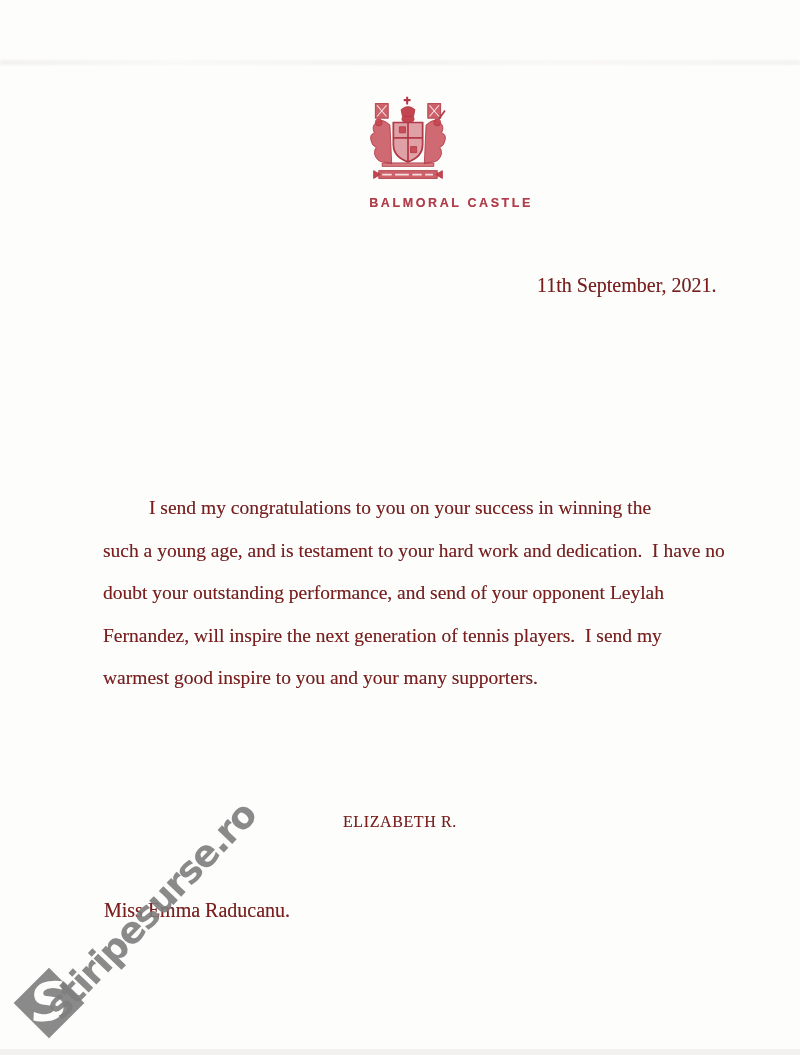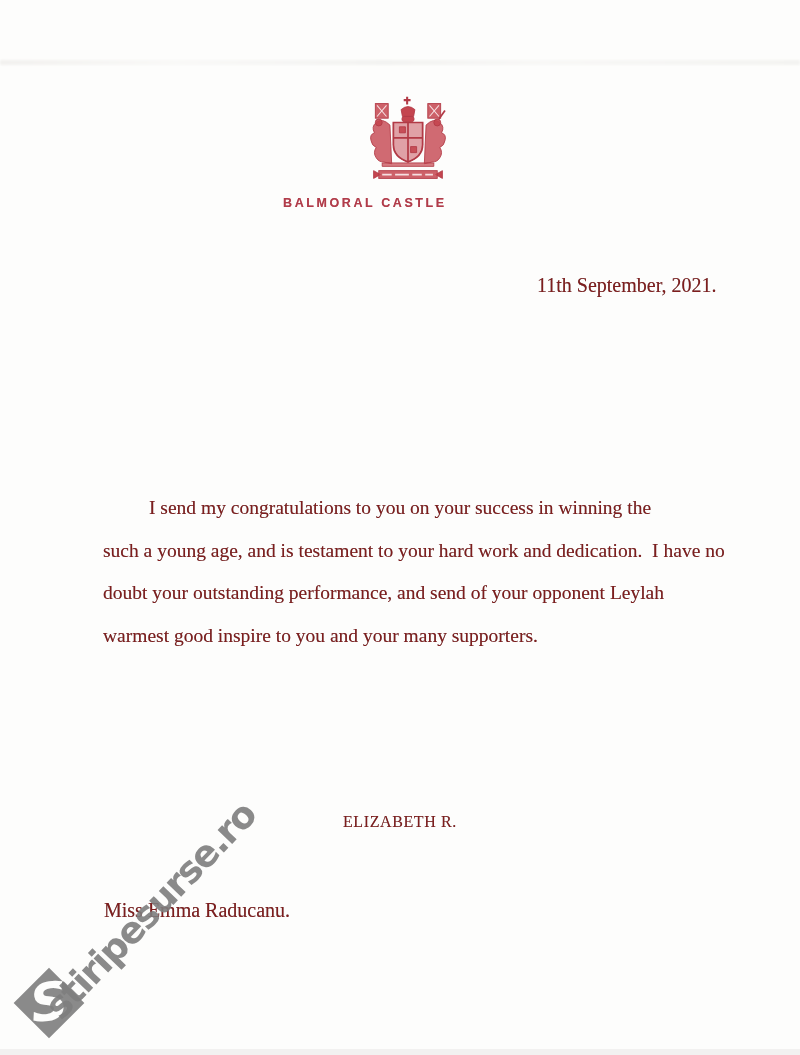--- a/index.html
+++ b/index.html
@@ -14,21 +14,21 @@
     background:linear-gradient(90deg,#eae8e5 0%,#f7f6f4 22%,#eBebe9 48%,#f5f4f2 68%,#ecece9 100%);
     opacity:.55; filter:blur(.8px);
   }
   .scan-line-bottom {
     position:absolute; left:0; top:1049px; width:100%; height:6px;
     background:#efeeec; opacity:.8;
   }
   
   .crest { position:absolute; left:365px; top:96px; width:86px; height:96px; }
   .letterhead-title {
-    position:absolute; left:283px; top:196px; width:250px; text-align:left;
+    position:absolute; left:283px; top:196px; width:250px; text-align:right;
     font-family:"Liberation Sans","DejaVu Sans",sans-serif; font-weight:bold;
     font-size:12.5px; letter-spacing:2.6px; color:#b13c4a;
     text-shadow:0 0 .5px rgba(177,60,74,.6);
   }
   
   .scan-text { color:#7f1d1d; text-shadow:0 0 .6px rgba(45,45,45,.5); }
   .date { position:absolute; left:537px; top:274px; font-size:20px; }
   .body-text { position:absolute; left:103px; top:487px; width:632px; font-size:19.5px; line-height:42.6px; }
   .body-text .line { white-space:pre; }
   .body-text .line-first { padding-left:46px; }
@@ -98,20 +98,21 @@
   </div>
 
   <div class="letterhead-title">BALMORAL CASTLE</div>
 
   <div class="date scan-text">11th September, 2021.</div>
 
   <div class="body-text scan-text">
     <div class="line line-first">I send my congratulations to you on your success in winning the</div>
     <div class="line">such a young age, and is testament to your hard work and dedication.  I have no</div>
     <div class="line">doubt your outstanding performance, and send of your opponent Leylah</div>
+    <div class="line">Fernandez, will inspire the next generation of tennis players.  I send my</div>
     <div class="line">warmest good inspire to you and your many supporters.</div>
   </div>
 
   <div class="signature scan-text">ELIZABETH R.</div>
 
   <div class="recipient scan-text">Miss Emma Raducanu.</div>
 
   <div class="watermark-logo">
     <div class="watermark-diamond"></div>
     <div class="watermark-s">S</div>

